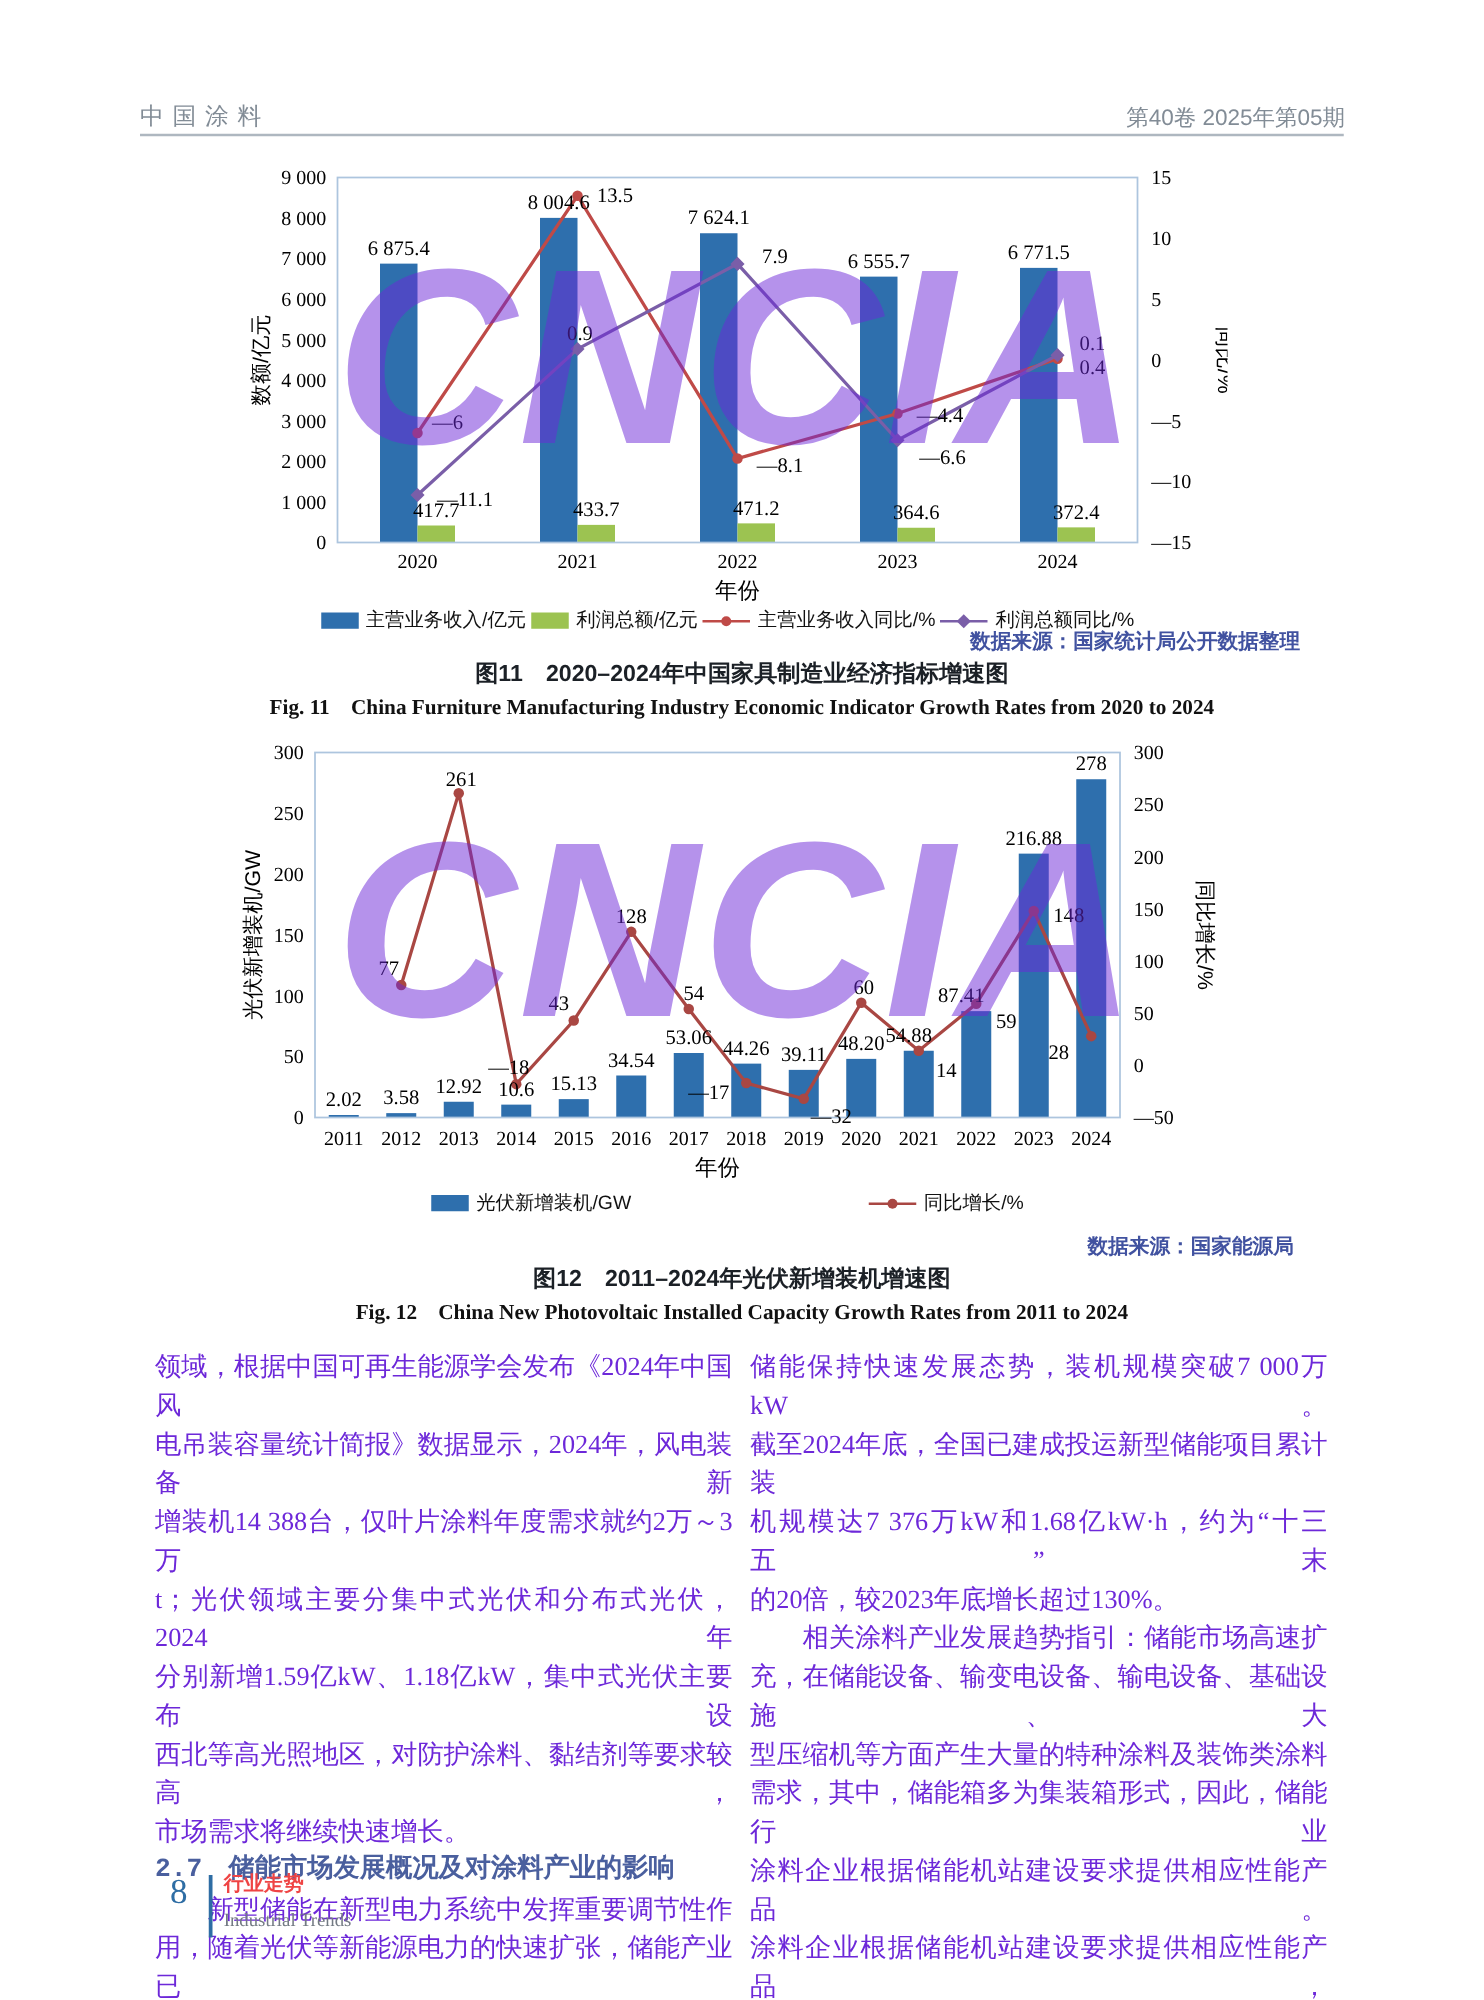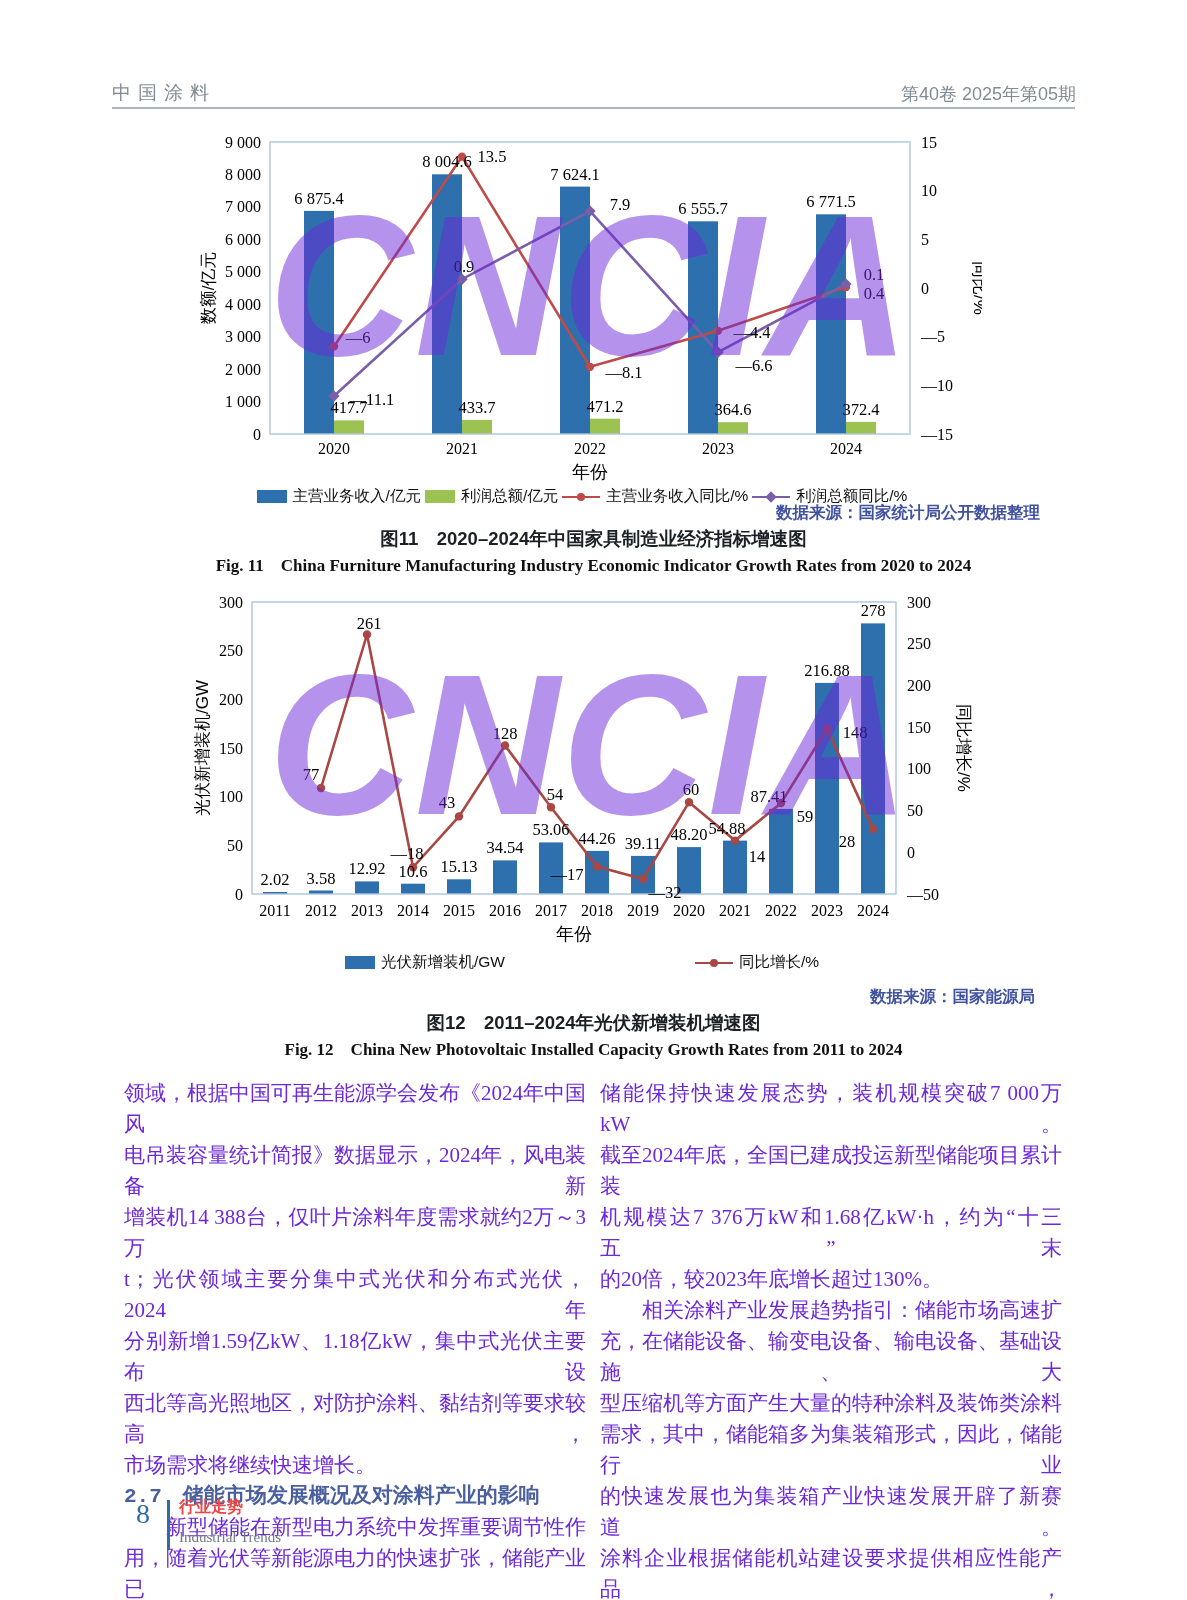--- a/index.html
+++ b/index.html
@@ -283,21 +283,21 @@
     </div>
   <div class="abs col" id="colR" style="left:600px;top:1078px;">
       <div class="bline">储能保持快速发展态势，装机规模突破7 000万kW。</div>
       <div class="bline">截至2024年底，全国已建成投运新型储能项目累计装</div>
       <div class="bline">机规模达7 376万kW和1.68亿kW·h，约为“十三五”末</div>
       <div class="bline bend">的20倍，较2023年底增长超过130%。</div>
       <div class="bline">　　相关涂料产业发展趋势指引：储能市场高速扩</div>
       <div class="bline">充，在储能设备、输变电设备、输电设备、基础设施、大</div>
       <div class="bline">型压缩机等方面产生大量的特种涂料及装饰类涂料</div>
       <div class="bline">需求，其中，储能箱多为集装箱形式，因此，储能行业</div>
-      <div class="bline">的快速发展也为集装箱产业快速发展开辟了新赛道。</div>
+      <div class="bline">涂料企业根据储能机站建设要求提供相应性能产品。</div>
       <div class="bline">涂料企业根据储能机站建设要求提供相应性能产品，</div>
     </div>
 
   <div class="abs pgnum">8</div>
   <div class="abs fbar"></div>
   <div class="abs fcn">行业走势</div>
   <div class="abs fen">Industrial Trends</div>
 
 </div>
 

